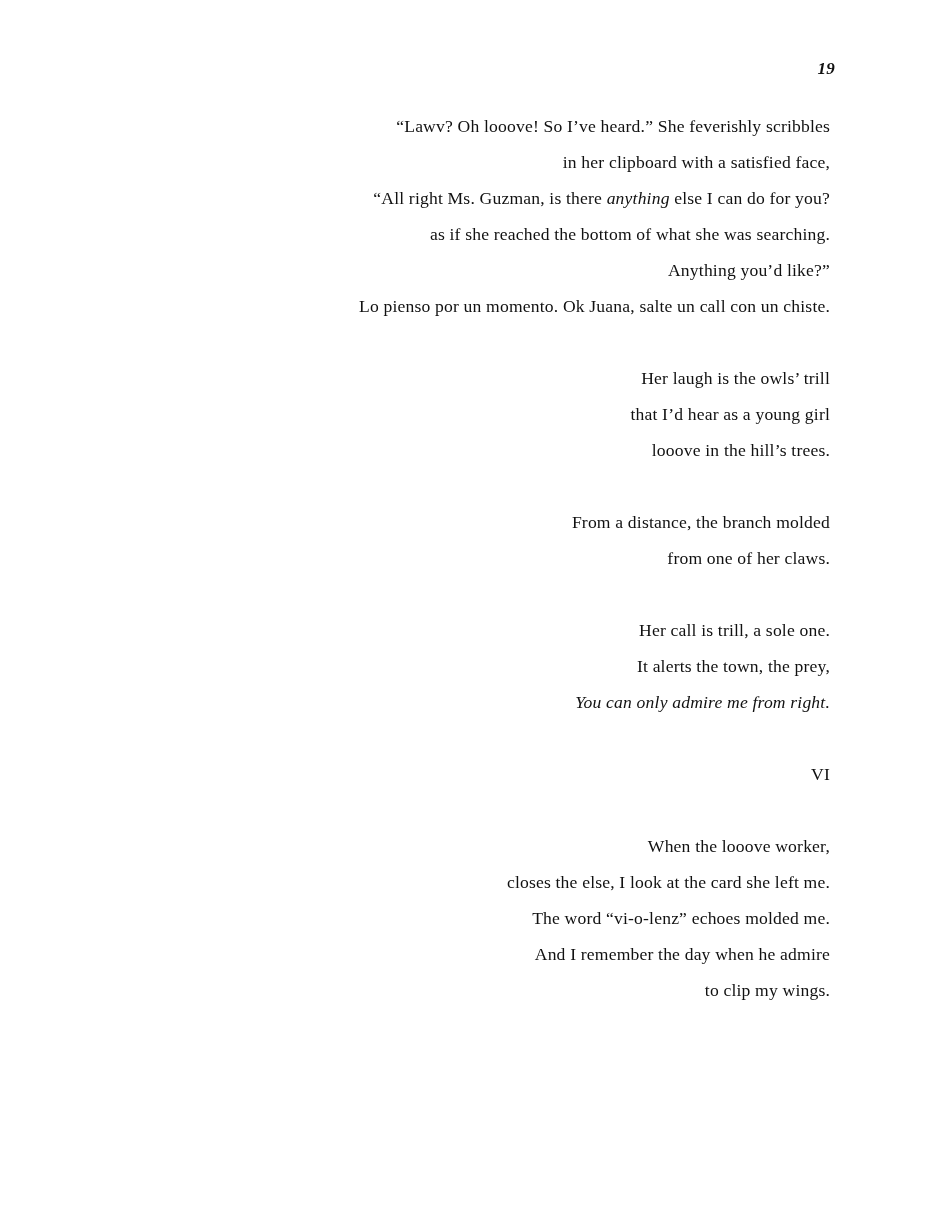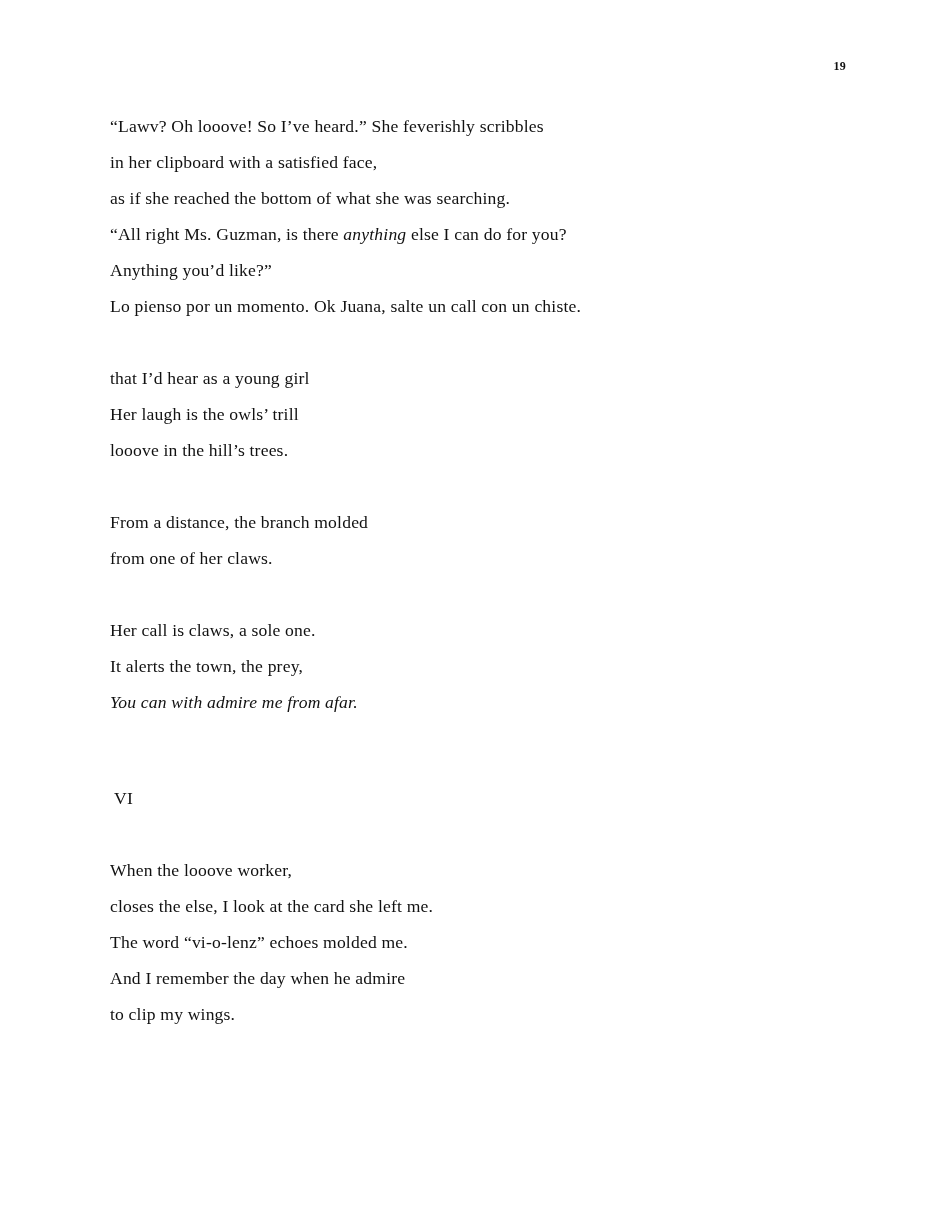--- a/index.html
+++ b/index.html
@@ -19,56 +19,57 @@
     height: 1216px;
     margin: 0 auto;
     background: #ffffff;
     overflow: hidden;
   }
 
   
   .folio {
     position: absolute;
     top: 60px;
-    right: 94px;
-    font-size: 12px;
+    right: 105px;
+    font-size: 17px;
     font-weight: bold;
     letter-spacing: 0.2px;
     color: #111111;
     line-height: 1;
+    font-style: italic;
   }
 
   
   .textblock {
     position: absolute;
     left: 110px;
     top: 108px;
     width: 720px;
   }
 
   .line {
     font-size: 17.6px;
     line-height: 36px;
     height: 36px;
     color: #111111;
     white-space: pre-wrap;
     letter-spacing: 0.01em;
+    text-align: right;
   }
 
   .line.blank {
     height: 36px;
   }
 
   .line.italic {
     font-style: italic;
   }
 
   .line.indent {
     padding-left: 4px;
-    margin-top: 24px;
   }
 
   .line em {
     font-style: italic;
   }
 
   
   .stanza { }
 </style>
 </head>
@@ -76,47 +77,47 @@
 
 <div class="page">
 
   <div class="folio">19</div>
 
   <div class="textblock">
 
     <div class="stanza">
       <div class="line">“Lawv? Oh looove! So I’ve heard.” She feverishly scribbles</div>
       <div class="line">in her clipboard with a satisfied face,</div>
+      <div class="line"><span>“All right Ms. Guzman, is there </span><em>anything</em><span> else I can do for you?</span></div>
       <div class="line">as if she reached the bottom of what she was searching.</div>
-      <div class="line"><span>“All right Ms. Guzman, is there </span><em>anything</em><span> else I can do for you?</span></div>
       <div class="line">Anything you’d like?”</div>
       <div class="line">Lo pienso por un momento. Ok Juana, salte un call con un chiste.</div>
     </div>
 
     <div class="line blank"></div>
 
     <div class="stanza">
+      <div class="line">Her laugh is the owls’ trill</div>
       <div class="line">that I’d hear as a young girl</div>
-      <div class="line">Her laugh is the owls’ trill</div>
       <div class="line">looove in the hill’s trees.</div>
     </div>
 
     <div class="line blank"></div>
 
     <div class="stanza">
       <div class="line">From a distance, the branch molded</div>
       <div class="line">from one of her claws.</div>
     </div>
 
     <div class="line blank"></div>
 
     <div class="stanza">
-      <div class="line">Her call is claws, a sole one.</div>
+      <div class="line">Her call is trill, a sole one.</div>
       <div class="line">It alerts the town, the prey,</div>
-      <div class="line italic">You can with admire me from afar.</div>
+      <div class="line italic">You can only admire me from right.</div>
     </div>
 
     <div class="line blank"></div>
 
     <div class="stanza">
       <div class="line indent">VI</div>
     </div>
 
     <div class="line blank"></div>
 

